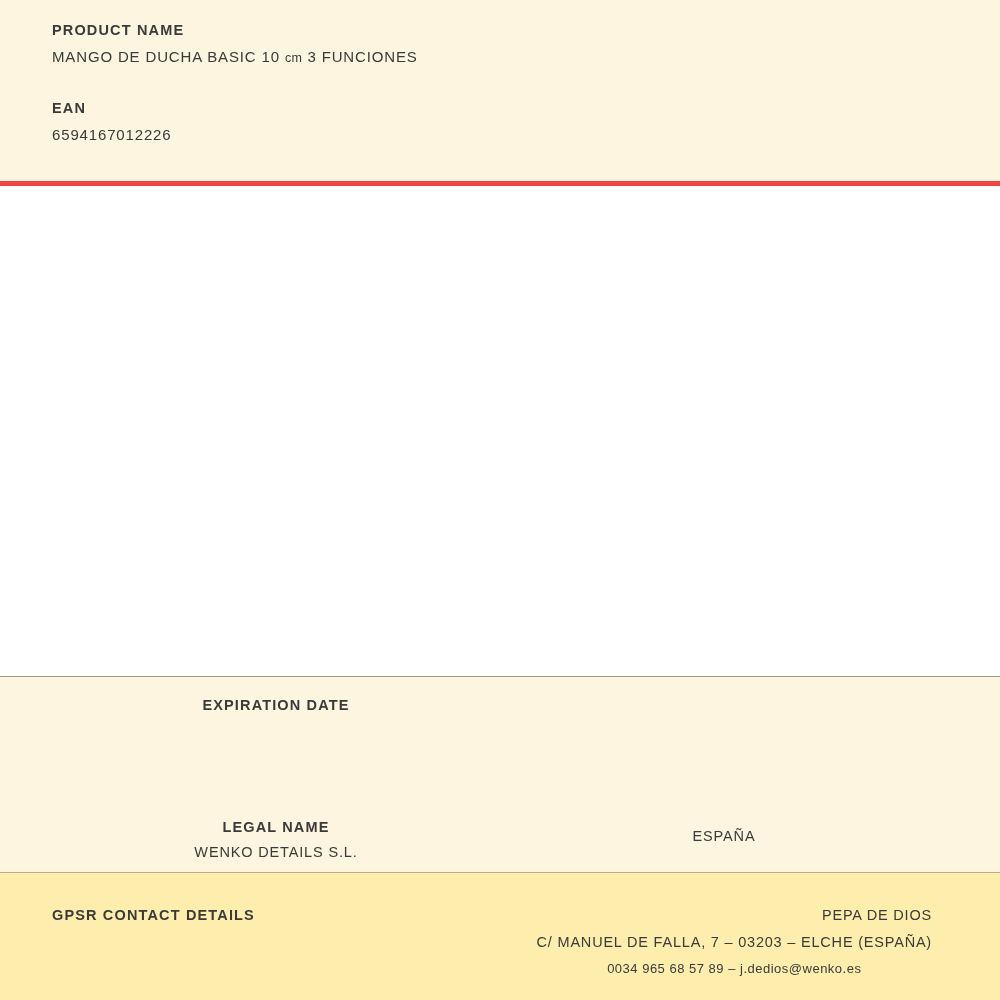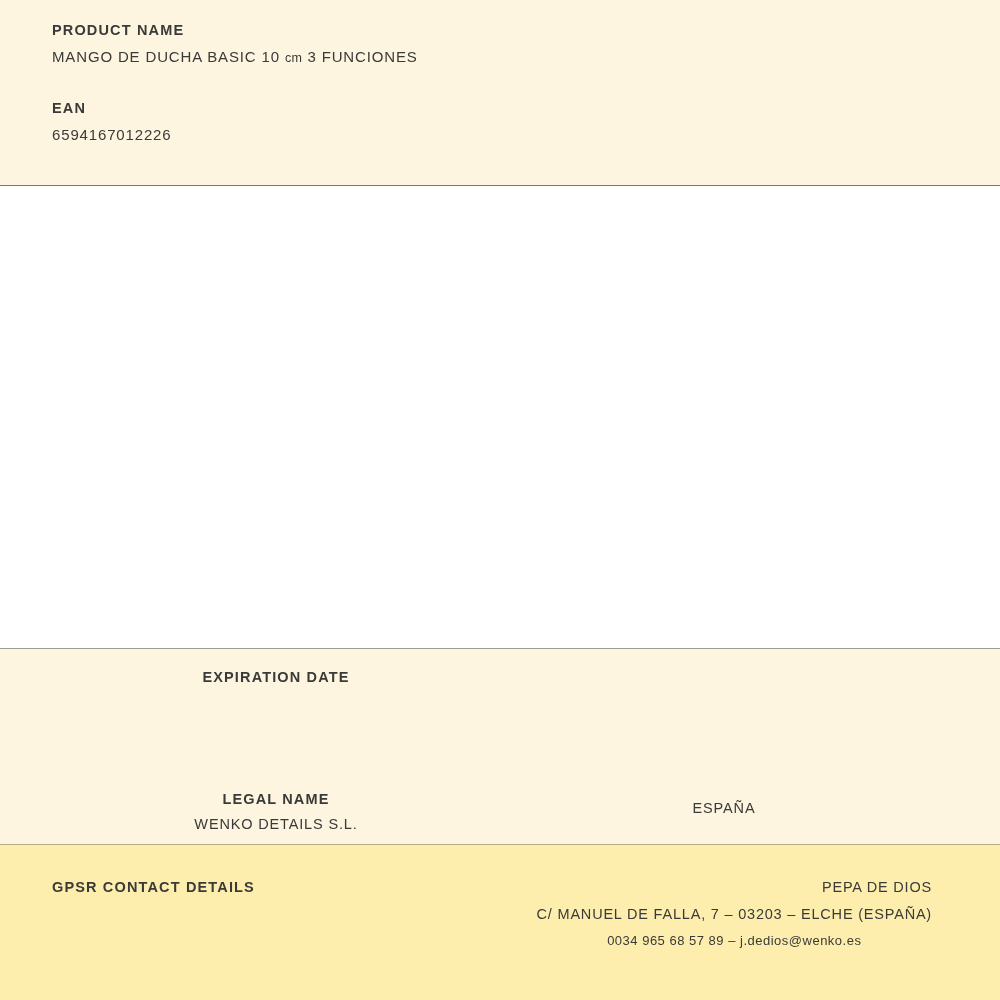--- a/index.html
+++ b/index.html
@@ -21,21 +21,21 @@
     display: flex;
     flex-direction: column;
   }
 
   
   .top-block {
     background: #fdf5e0;
     padding: 22px 52px 20px 52px;
     height: 186px;
     box-sizing: border-box;
-    border-bottom: 1px solid #ef4444;
+    border-bottom: 5px solid #ef4444;
   }
   .field-label {
     font-size: 14.5px;
     font-weight: bold;
     letter-spacing: 1.15px;
     color: #3a3a38;
     margin: 0 0 10px 0;
     text-transform: uppercase;
   }
   .field-value {
@@ -90,21 +90,21 @@
     margin: 9px 0 0 0;
     min-height: 17px;
   }
   .info-row.second {
     margin-top: 80px;
   }
 
   
   .footer {
     background: #fdeeae;
-    height: 155px;
+    height: 127px;
     box-sizing: border-box;
     padding: 34px 52px 0 52px;
     display: flex;
     justify-content: space-between;
     align-items: flex-start;
   }
   .footer-label {
     font-size: 14.5px;
     font-weight: bold;
     letter-spacing: 1.15px;

